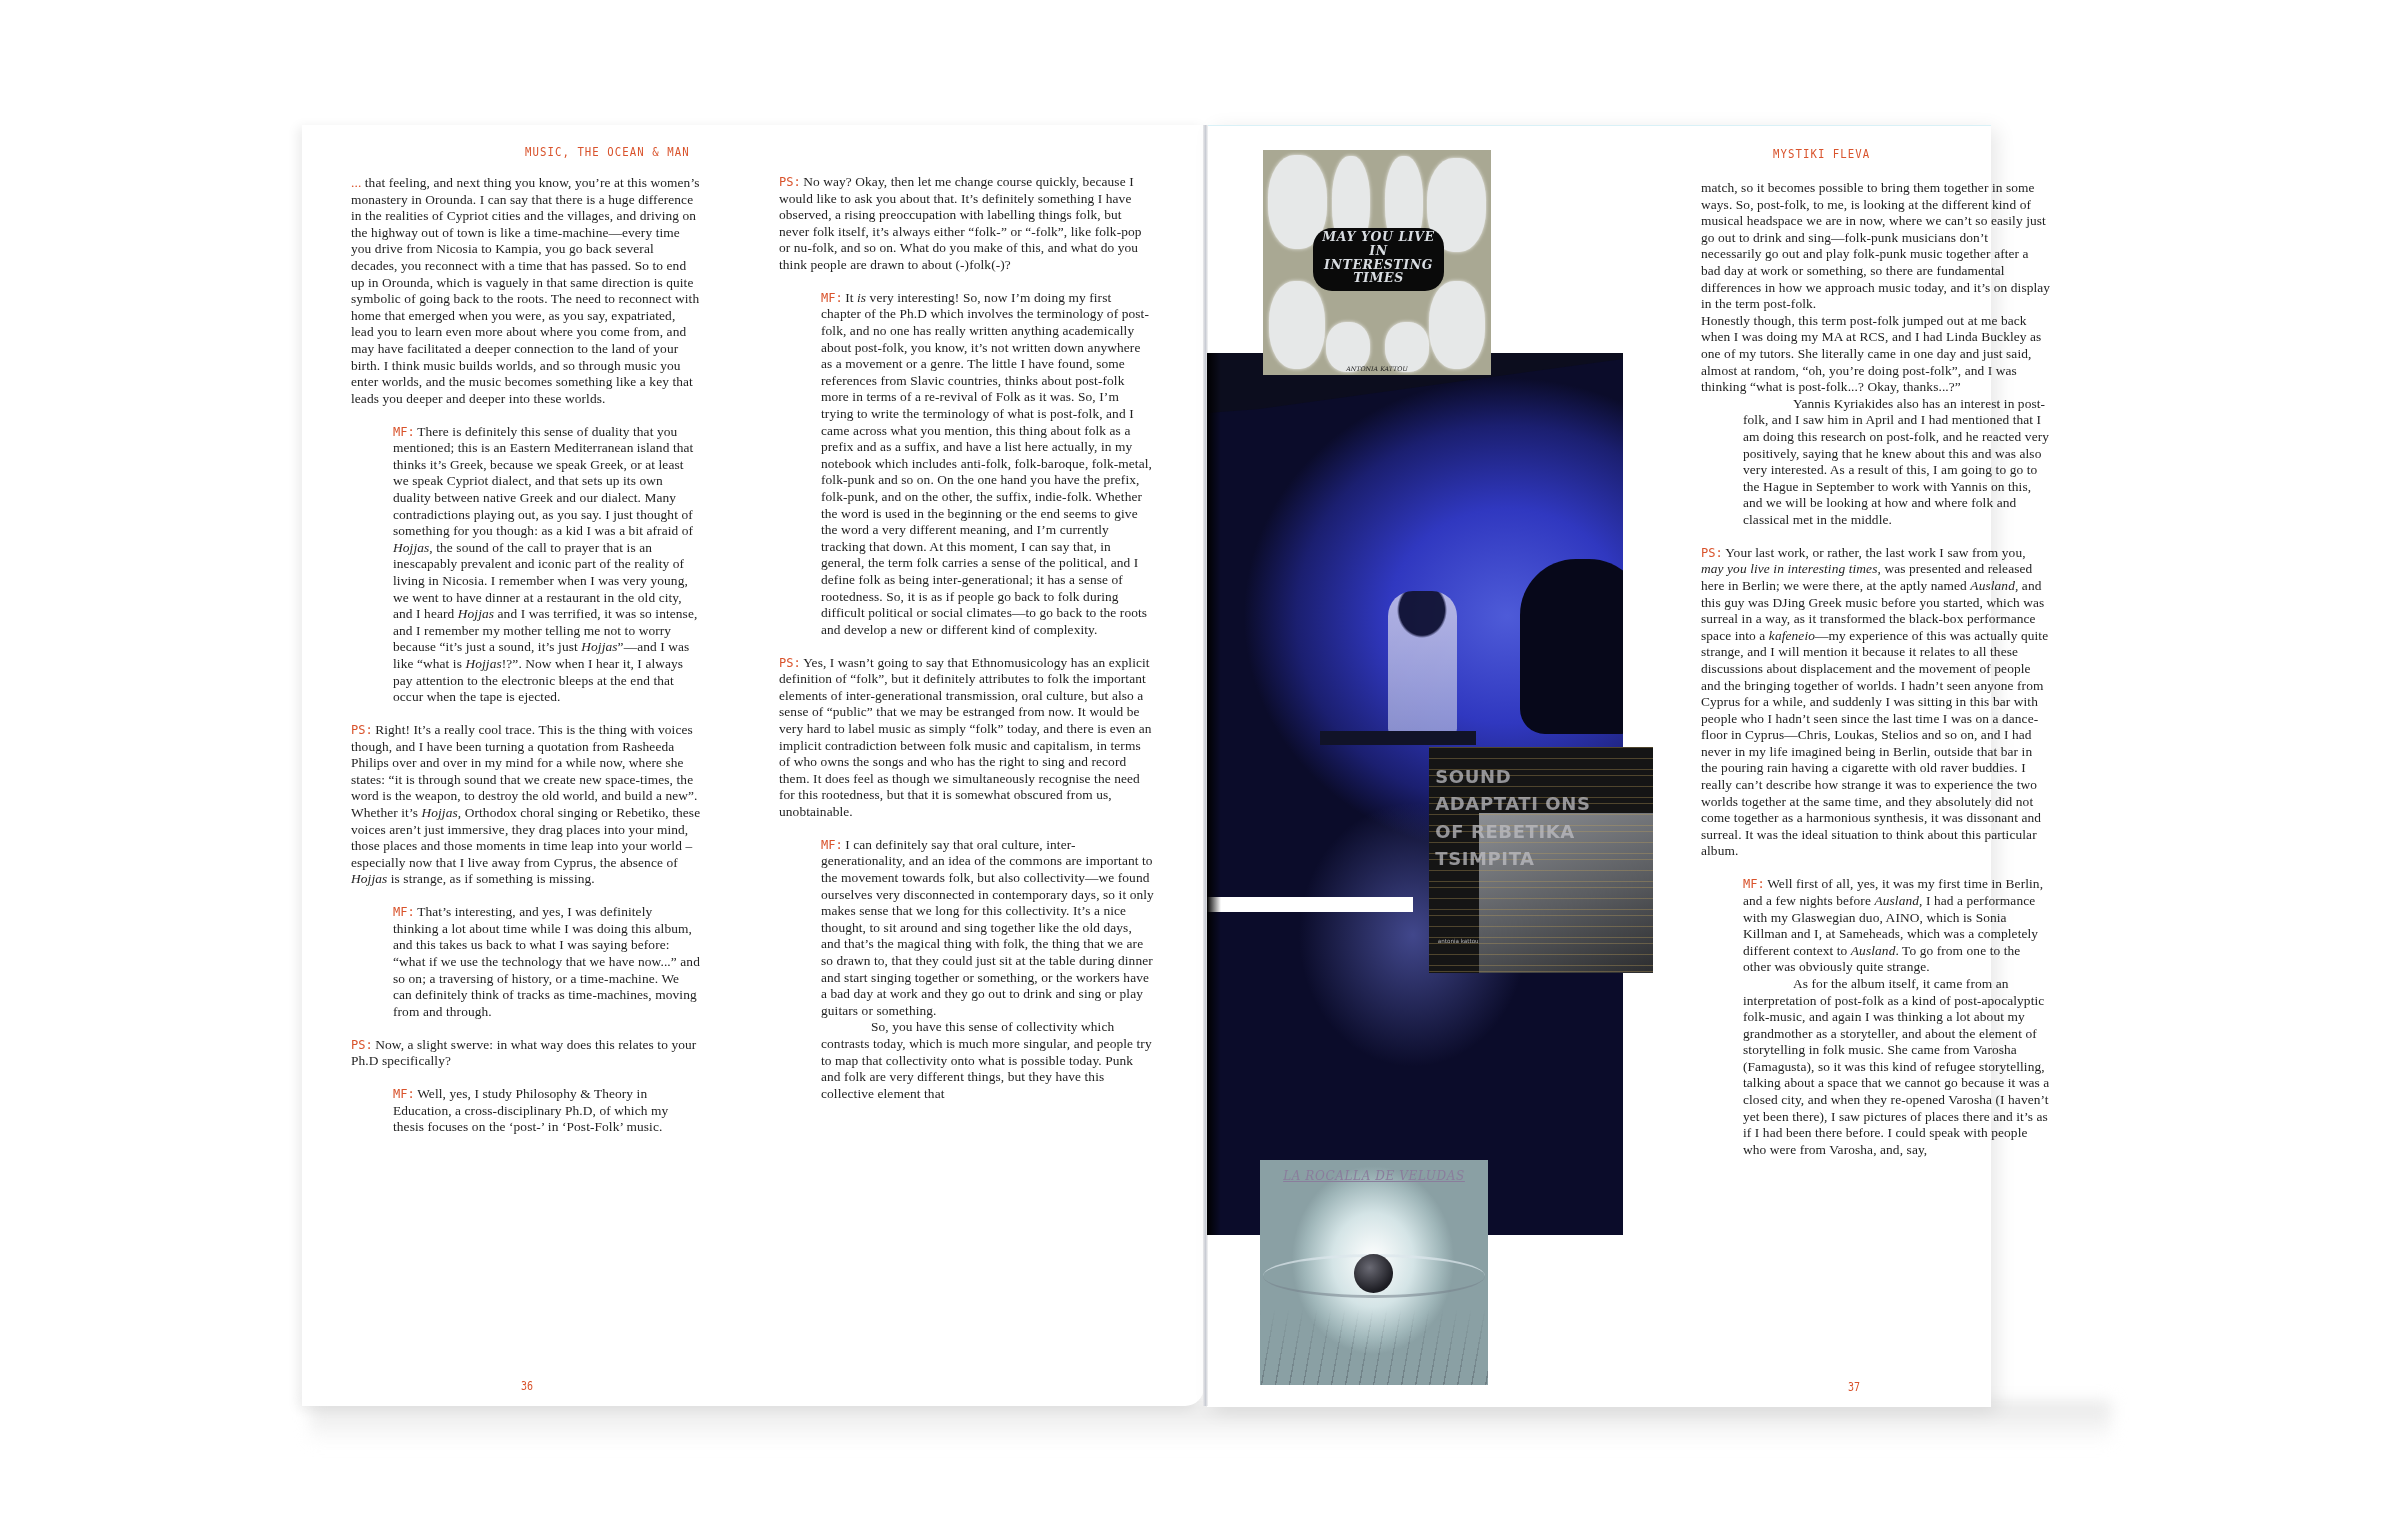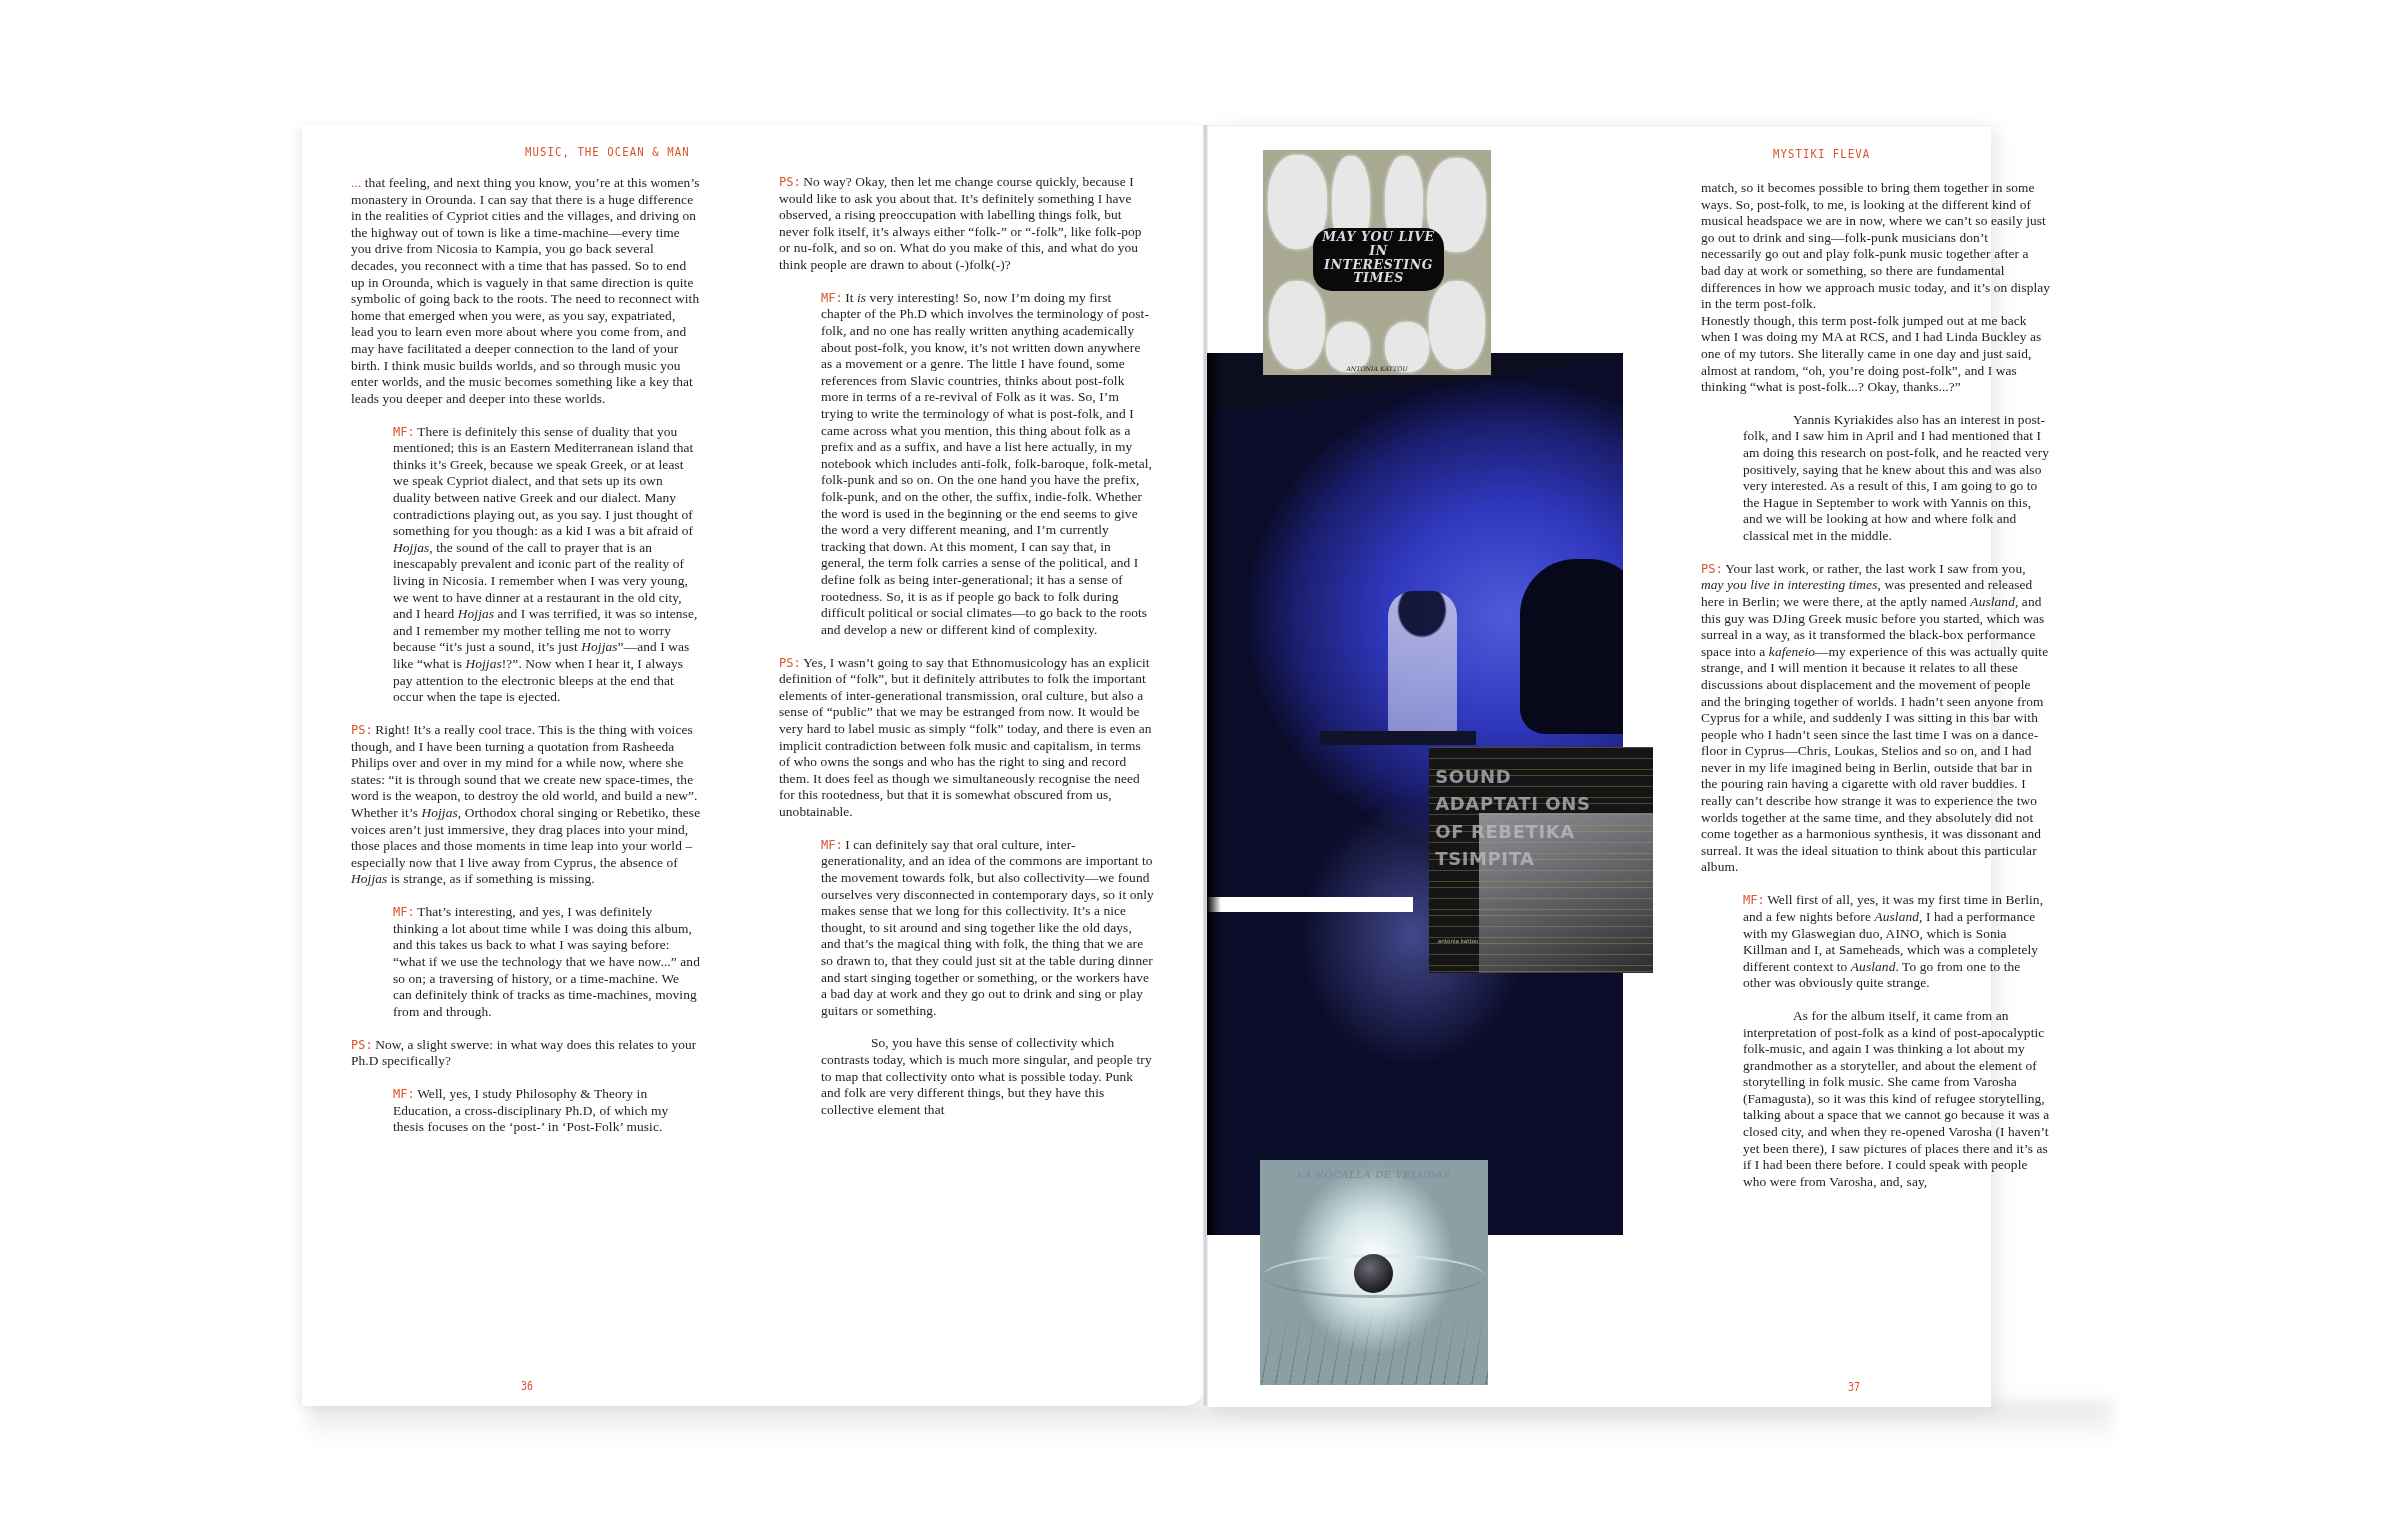--- a/index.html
+++ b/index.html
@@ -29,21 +29,21 @@
     position:absolute; font-family:"DejaVu Sans Mono","Liberation Mono",monospace;
     color:#d9532c; font-size:12.5px; transform:scaleX(0.8); transform-origin:left top;
   }
   .col {
     position:absolute; font-size:13.4px; line-height:16.6px; color:#222;
     letter-spacing:0.1px;
   }
   .col p { margin:0 0 16.3px 0; text-align:left; }
   .col p.indent-block { margin-left:42px; }
   .col p.cont { margin-bottom:0; }
-  .col .para-indent { text-indent:50px; margin-top:16px; }
+  .col .para-indent { text-indent:50px; margin-top:0; }
   .spk {
     font-family:"DejaVu Sans Mono","Liberation Mono",monospace; color:#d9532c;
     font-size:12px; margin-right:2.5px; letter-spacing:0;
   }
   .ell { color:#d9532c; }
   em { font-style:italic; }
   
   .img { position:absolute; overflow:hidden; }
   .photo-blue {
     left:1207px; top:353px; width:416px; height:882px;
@@ -124,21 +124,21 @@
     position:absolute; left:94px; top:94px; width:39px; height:39px; border-radius:50%;
     background:radial-gradient(circle at 40% 35%,#6a6a74,#1c1c22 70%);
   }
   .cover-bottom .ribbon {
     position:absolute; left:3.1px; top:94px; width:222px; height:38px;
     border-top:3.1px solid rgba(220,230,235,0.9); border-bottom:3.1px solid rgba(120,130,140,0.7);
     border-radius:50%; opacity:0.8;
   }
   .cover-bottom .script {
     position:absolute; left:0; top:8.8px; width:100%; text-align:center;
-    font-family:"DejaVu Serif",serif; font-style:italic; font-size:10px; color:#8a7d9c; letter-spacing:0.6px;
+    font-family:"DejaVu Serif",serif; font-style:italic; font-size:12px; color:#8a7d9c; letter-spacing:0.6px;text-decoration:underline;
   }
   .cover-bottom .grass {
     position:absolute; left:0; bottom:0; width:100%; height:75px;
     background:repeating-linear-gradient(100deg, rgba(60,65,75,0.35) 0 1.3px, transparent 1.3px 13.8px);
     -webkit-mask-image:linear-gradient(transparent, #000);
             mask-image:linear-gradient(transparent, #000);
   }
 </style>
 </head>
 <body>

